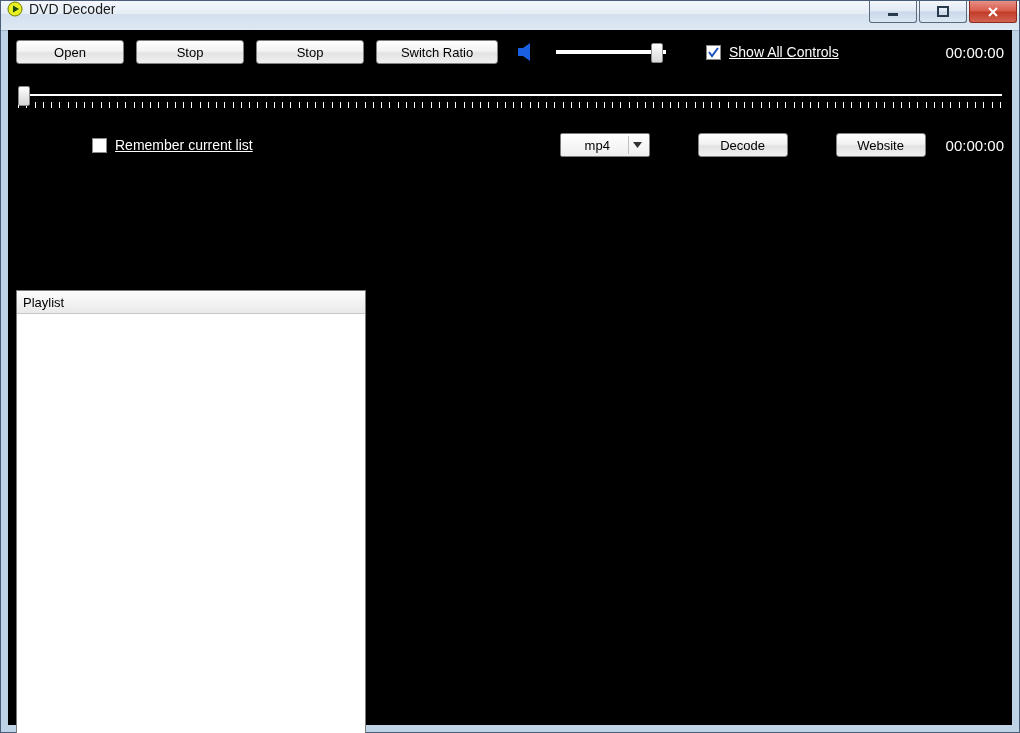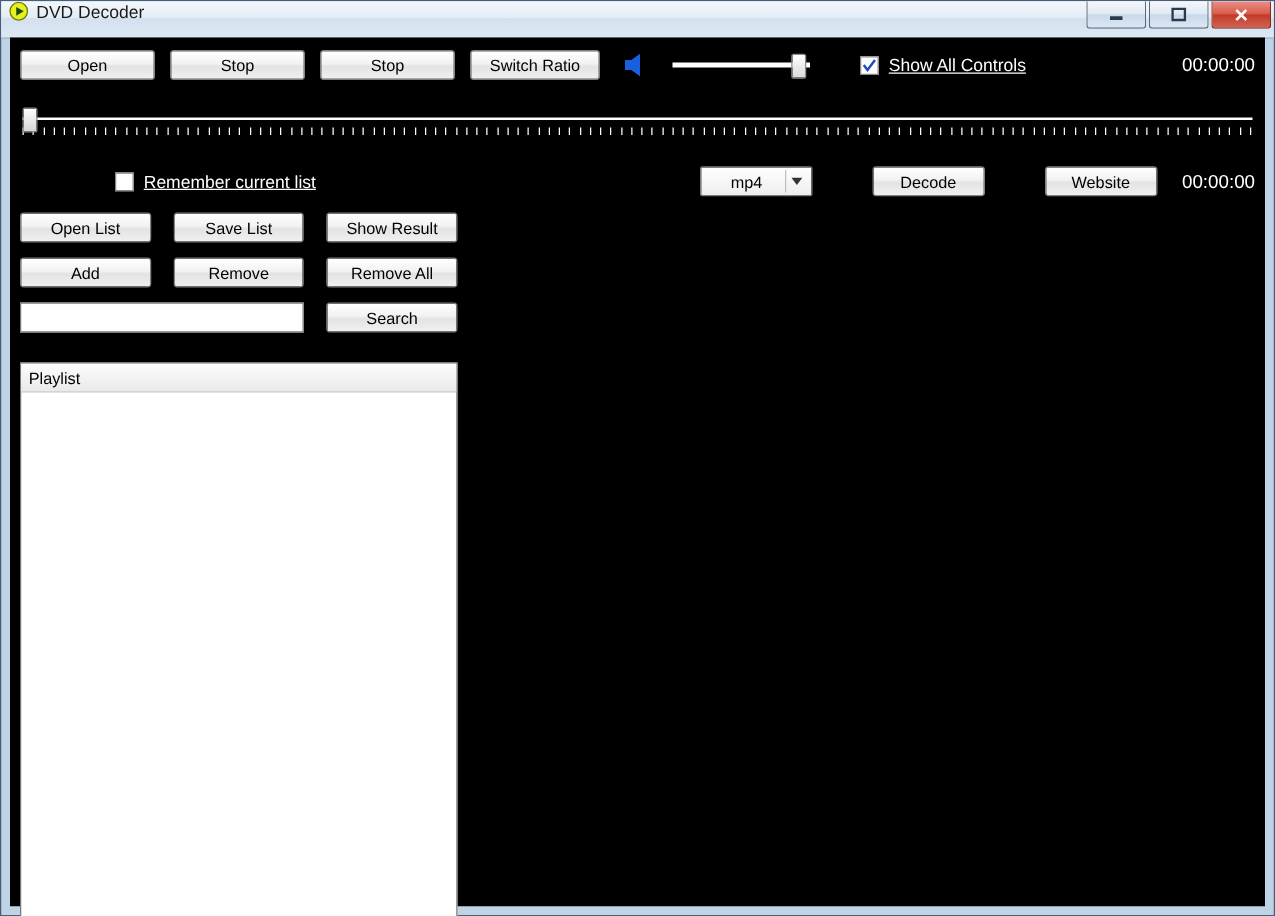--- a/index.html
+++ b/index.html
@@ -176,21 +176,21 @@
     </div>
   </div>
 </div>
 
 <div class="client">
 
   <div class="toolbar-row1">
     <button class="btn wide">Open</button>
     <button class="btn wide">Stop</button>
     <button class="btn wide">Stop</button>
-    <button class="btn" style="width:104px">Switch Ratio</button>
+    <button class="btn" style="width:122px">Switch Ratio</button>
 
     <span class="volume-icon">
       <svg width="24" height="20" viewBox="0 0 24 20">
         <polygon points="2,6 7,6 14,1 14,19 7,14 2,14" fill="#1a5fe0"></polygon>
       </svg>
     </span>
     <div class="slider">
       <div class="thumb" style="left:95px"></div>
     </div>
 
@@ -346,29 +346,19 @@
               <polygon points="0,0 9,0 4.5,6" fill="#333"></polygon>
             </svg>
         </span>
       </div>
       <button class="btn std">Decode</button>
       <button class="btn std">Website</button>
       <span class="time-display" style="margin-left:8px">00:00:00</span>
     </div>
   </div>
 
-  <div class="btn-grid">
-    <button class="btn">Open List</button>
-    <button class="btn">Save List</button>
-    <button class="btn">Show Result</button>
-    <button class="btn">Add</button>
-    <button class="btn">Remove</button>
-    <button class="btn">Remove All</button>
-    <input class="search-input" type="text" value="" style="">
-    <button class="btn">Search</button>
-  </div>
 
   <div class="playlist">
     <div class="playlist-header">Playlist</div>
     <div style="position:absolute;left:0;right:0;top:22px;bottom:0;"></div>
   </div>
 
 </div>
 
 </body></html>

